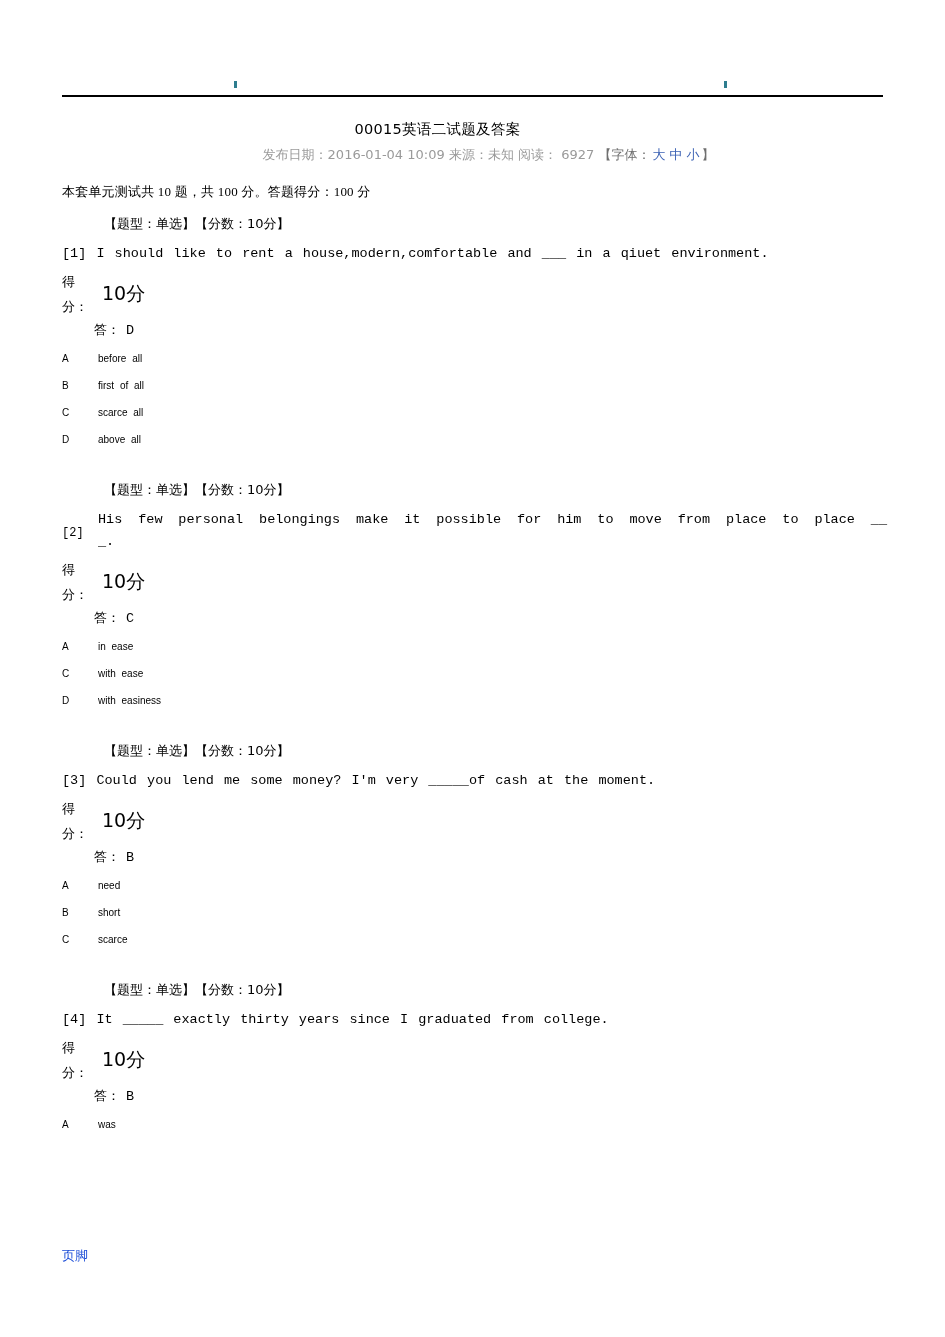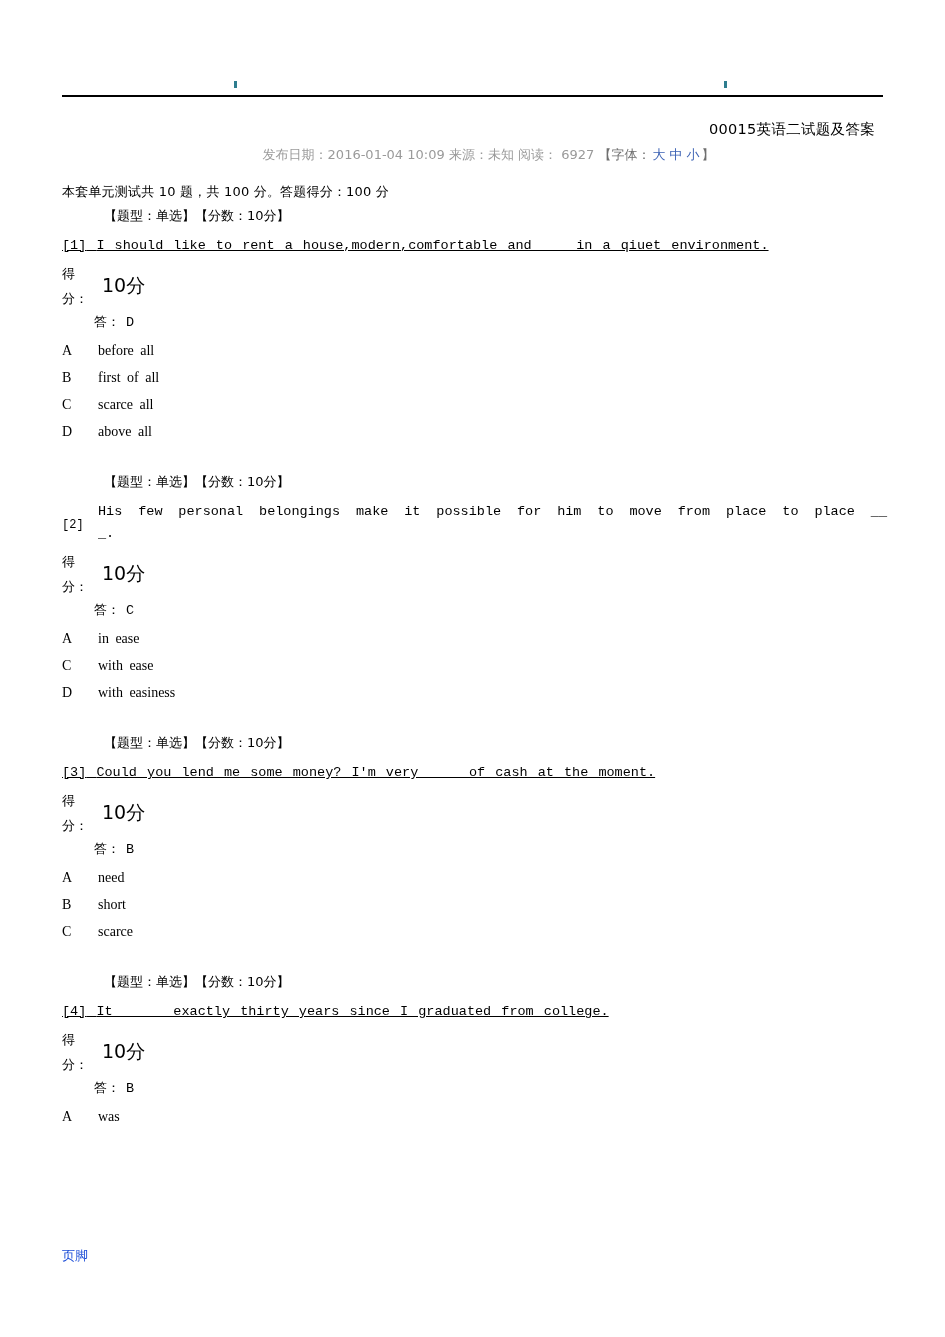--- a/index.html
+++ b/index.html
@@ -50,21 +50,21 @@
     height: 0;
     border-top: 2px solid #000000;
   }
 
   
   .doc-title {
     position: absolute;
     left: 0;
     top: 120px;
     width: 875px;
-    text-align: right;
+    text-align: center;
     font-size: 14.5px;
     font-family: "DejaVu Sans", "Liberation Sans", sans-serif;
     letter-spacing: 0.3px;
     color: #000;
     white-space: nowrap;
   }
 
   .doc-meta {
     position: absolute;
     left: 16px;
@@ -91,42 +91,42 @@
   }
 
   .line-cn {
     font-family: "DejaVu Sans", "Liberation Sans", sans-serif;
     font-size: 13px;
     color: #000;
     white-space: nowrap;
   }
 
   .summary-line {
-    margin-bottom: 6px;
+    margin-bottom: 14px;
     letter-spacing: 0.2px;
+    font-family: Liberation Serif, serif;
   }
 
   .type-line {
     font-family: "DejaVu Sans", "Liberation Sans", sans-serif;
     font-size: 13px;
     margin-bottom: 10px;
     white-space: nowrap;
     margin-left: 42px;
   }
 
   
   .q-stem {
     font-family: "Liberation Mono", "DejaVu Sans Mono", monospace;
     font-size: 13.5px;
     line-height: 22px;
     text-align: justify;
     text-align-last: justify;
     word-spacing: 2px;
     color: #000;
-    text-decoration: underline;
   }
   .q-stem.single {
     white-space: nowrap;
     text-align: left;
     text-align-last: left;
   }
 
   
   .q-wrap {
     position: relative;
@@ -185,22 +185,22 @@
     margin-bottom: 6px;
     margin-left: 32px;
   }
   .answer-line .ans-letter {
     font-family: "Liberation Mono", "DejaVu Sans Mono", monospace;
     font-size: 13.5px;
     margin-left: 6px;
   }
 
   .option-row {
-    font-family: Liberation Serif, serif;
-    font-size: 14px;
+    font-family: Liberation Sans, sans-serif;
+    font-size: 10px;
     line-height: 27px;
     white-space: nowrap;
   }
   .option-row .opt-key {
     display: inline-block;
     width: 36px;
   }
   .option-row .opt-text { word-spacing: 3px; }
 
   .question-block { margin-bottom: 0; }

